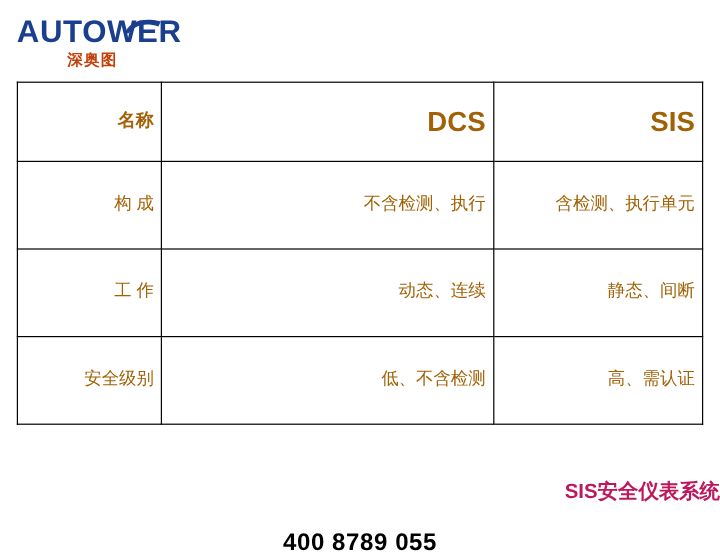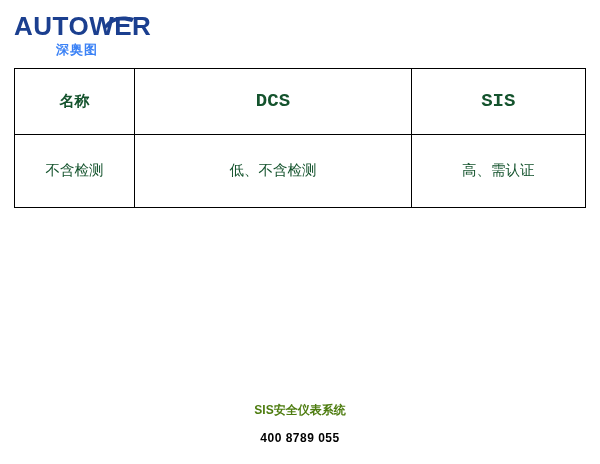--- a/index.html
+++ b/index.html
@@ -34,21 +34,21 @@
     font-size: 26px;
     letter-spacing: 0.5px;
     color: #1b3f8f;
     line-height: 28px;
     white-space: nowrap;
   }
   .logo-sub {
     margin-top: 1px;
     font-size: 13px;
     font-weight: bold;
-    color: #3b82f6;
+    color: #c2410c;
     letter-spacing: 1px;
     padding-left: 42px;
   }
   .logo-swoosh {
     position: absolute;
     left: 88px;
     top: 2px;
     width: 34px;
     height: 16px;
   }
@@ -60,37 +60,37 @@
     top: 68px;
     width: 572px;
   }
   table.cmp {
     border-collapse: collapse;
     width: 572px;
     table-layout: fixed;
   }
   table.cmp td, table.cmp th {
     border: 1px solid #000000;
-    text-align: center;
+    text-align: right;
     vertical-align: middle;
     font-family: "Liberation Sans", sans-serif;
     font-size: 14.5px;
-    color: #14532d;
+    color: #a16207;
     padding: 6px 6px;
     line-height: 1.5;
   }
   table.cmp thead th {
     font-weight: bold;
     height: 53px;
     font-size: 15px;
   }
   table.cmp thead th.hdr-dcs,
   table.cmp thead th.hdr-sis {
-    font-family: Liberation Mono, monospace;
-    font-size: 19px;
+    font-family: Liberation Sans, sans-serif;
+    font-size: 23px;
     font-weight: bold;
   }
   table.cmp tbody td {
     height: 60px;
   }
   .col-name { width: 120px; }
   .col-dcs  { width: 276px; }
   .col-sis  { width: 174px; }
   .name-cell {
     font-size: 15px;
@@ -98,28 +98,29 @@
 
   
   .footer {
     position: absolute;
     left: 0;
     top: 398px;
     width: 600px;
     text-align: center;
   }
   .footer-line1 {
-    font-size: 12px;
+    font-size: 17px;
     font-weight: bold;
-    color: #4d7c0f;
+    color: #be185d;
     line-height: 24px;
+    text-align: right;
   }
   .footer-line2 {
-    margin-top: 4px;
-    font-size: 12px;
+    margin-top: 18px;
+    font-size: 20px;
     font-weight: bold;
     color: #000000;
     line-height: 24px;
     letter-spacing: 0.5px;
   }
 </style>
 </head>
 <body>
 
 <div class="page">
@@ -141,21 +142,31 @@
       </colgroup>
       <thead>
         <tr>
           <th>名称</th>
           <th class="hdr-dcs">DCS</th>
           <th class="hdr-sis">SIS</th>
         </tr>
       </thead>
       <tbody>
         <tr>
-          <td class="name-cell">不含检测</td>
+          <td class="name-cell">构    成</td>
+          <td>不含检测、执行</td>
+          <td>含检测、执行单元</td>
+        </tr>
+        <tr>
+          <td class="name-cell">工    作</td>
+          <td>动态、连续</td>
+          <td>静态、间断</td>
+        </tr>
+        <tr>
+          <td class="name-cell">安全级别</td>
           <td>低、不含检测</td>
           <td>高、需认证</td>
         </tr>
       </tbody>
     </table>
   </div>
 
   <div class="footer">
     <div class="footer-line1">SIS安全仪表系统</div>
     <div class="footer-line2">400 8789 055</div>

